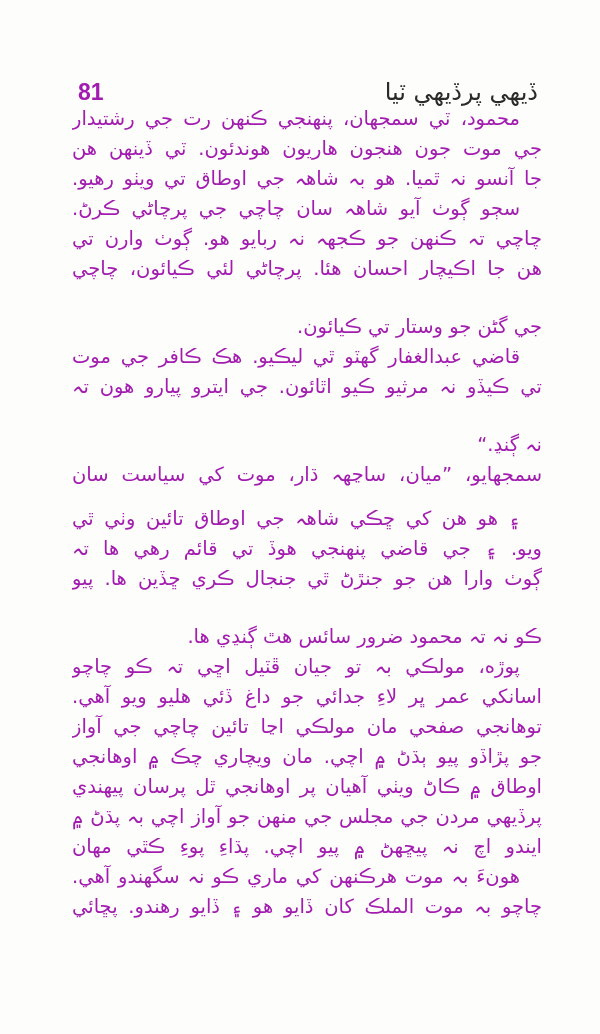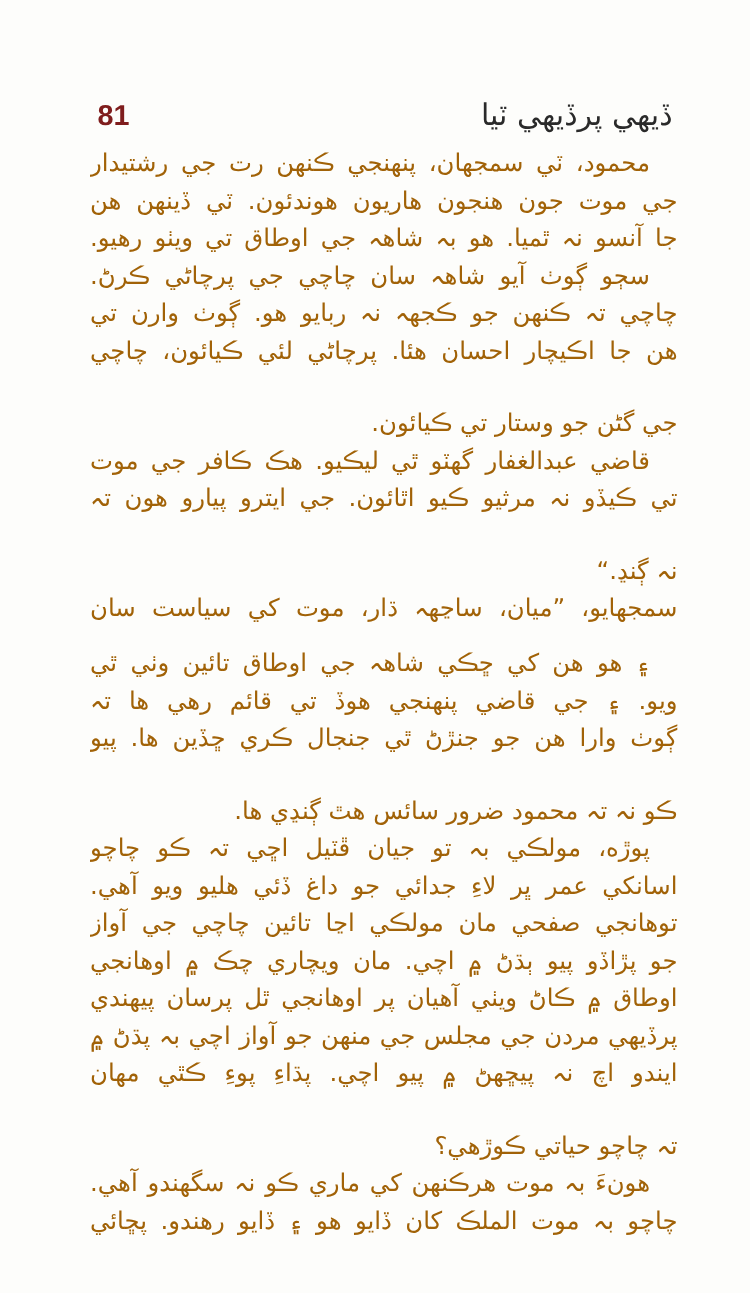--- a/index.html
+++ b/index.html
@@ -28,38 +28,38 @@
       right: 62px;
       height: 36px;
       display: flex;
       justify-content: space-between;
       align-items: center;
     }
     .page-number {
       font-family: "Liberation Sans", sans-serif;
       font-weight: bold;
       font-size: 23px;
-      color: #7f1d1d;
+      color: #a21caf;
       letter-spacing: 0px;
     }
     .running-title {
       direction: rtl;
       font-family: "DejaVu Sans", sans-serif;
       font-size: 24px;
       color: #2a2a2a;
     }
     .body-text {
       position: absolute;
-      top: 116px;
+      top: 104px;
       left: 72px;
       right: 58px;
       direction: rtl;
       font-family: "DejaVu Sans", sans-serif;
       font-size: 19.5px;
-      color: #a16207;
+      color: #a21caf;
     }
     .line {
       height: 30px;
       line-height: 30px;
       white-space: nowrap;
       text-align: justify;
       text-align-last: justify;
       overflow: hidden;
     }
     .line.short {
@@ -113,21 +113,20 @@
     </div>
 
     <div>
       <div class="line indent">پوڙه، مولڪي بہ تو جيان ڦٽيل اڇي تہ ڪو چاچو</div>
       <div class="line">اسانکي عمر ڀر لاءِ جدائي جو داغ ڏئي هليو ويو آهي.</div>
       <div class="line">توهانجي صفحي مان مولڪي اڃا تائين چاچي جي آواز</div>
       <div class="line">جو پڙاڏو پيو ٻڌڻ ۾ اچي. مان ويچاري چڪ ۾ اوهانجي</div>
       <div class="line">اوطاق ۾ ڪاڻ ويٺي آهيان پر اوهانجي ٿل پرسان پيهندي</div>
       <div class="line">پرڏيهي مردن جي مجلس جي منهن جو آواز اچي بہ پڌڻ ۾</div>
       <div class="line">ايندو اچ نہ پيڇهڻ ۾ پيو اچي. پڌاءِ پوءِ ڪٿي مهان</div>
-      <div class="line short">تہ چاچو حياتي ڪوڙهي؟</div>
     </div>
 
     <div>
       <div class="line indent">هونءَ بہ موت هرڪنهن کي ماري ڪو نہ سگهندو آهي.</div>
       <div class="line">چاچو بہ موت الملڪ کان ڏايو هو ۽ ڏايو رهندو. پڇائي</div>
     </div>
 
   </div>
 </div>
 

